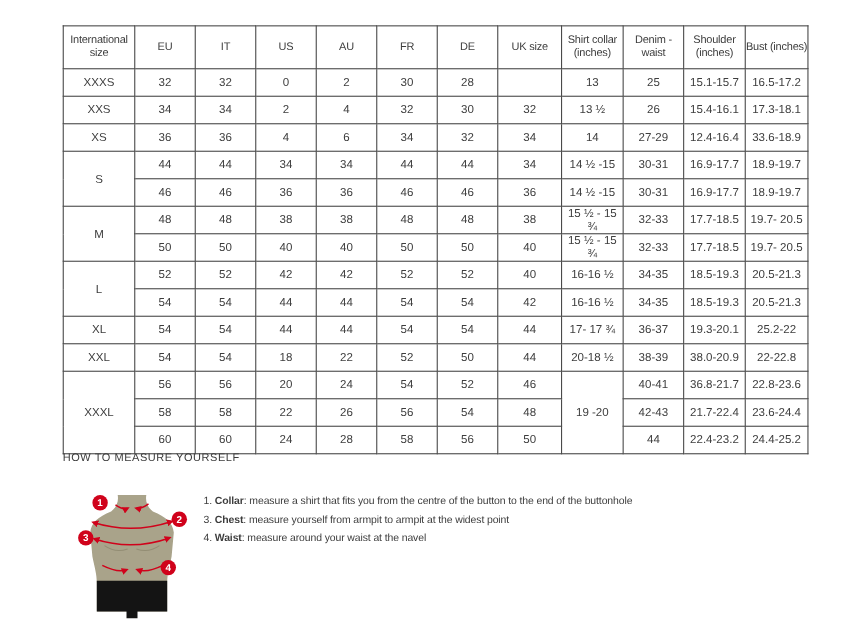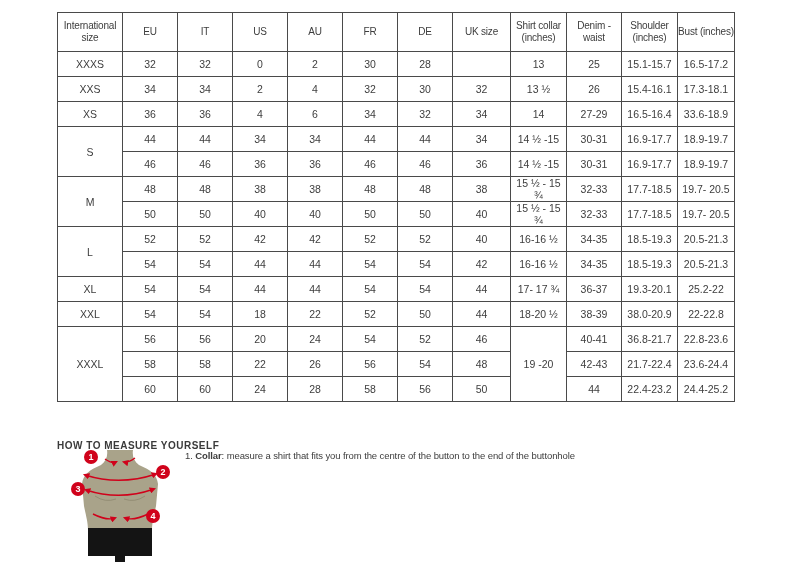--- a/index.html
+++ b/index.html
@@ -2,32 +2,32 @@
 <html><head>
 <meta charset="utf-8">
 <style>
   html,body{margin:0;padding:0;}
   body{
     width:787px;height:566px;position:relative;background:#ffffff;
     font-family:"Liberation Sans",sans-serif;color:#3d3d3d;overflow:hidden;
   }
   
   table.size-chart{
-    position:absolute;left:57px;top:12px;width:677px;
+    position:absolute;left:57px;top:23px;width:677px;
     border-collapse:collapse;table-layout:fixed;padding-left:12px;
   }
   table.size-chart th, table.size-chart td{
     border:1px solid #4a4a4a;text-align:center;vertical-align:middle;
     padding:0;white-space:pre-line;font-weight:400;color:#3d3d3d;
   }
   table.size-chart thead th{height:38px;font-size:10px;letter-spacing:-0.2px;line-height:1.25;}
   table.size-chart tbody td{height:24px;font-size:10.5px;}
   
   .measure-heading{
-    position:absolute;left:57px;top:440px;font-size:10px;font-weight:700;
+    position:absolute;left:57px;top:411px;font-size:10px;font-weight:400;
     letter-spacing:0.5px;color:#3a3a3a;
   }
   .measure-steps{
     position:absolute;left:185px;top:447px;font-size:9.5px;color:#3d3d3d;
     letter-spacing:-0.1px;
   }
   .measure-steps .step{line-height:17px;height:17px;white-space:nowrap;}
   .measure-steps .step-label{font-weight:700;}
   .figure-wrap{position:absolute;left:55px;top:444px;width:130px;height:122px;}
 </style>
@@ -102,21 +102,21 @@
         <td>XS</td>
         <td>36</td>
         <td>36</td>
         <td>4</td>
         <td>6</td>
         <td>34</td>
         <td>32</td>
         <td>34</td>
         <td>14</td>
         <td>27-29</td>
-        <td>16.5-16.4</td>
+        <td>12.4-16.4</td>
         <td>33.6-18.9</td>
       </tr>
       <tr>
         <td rowspan="2">S</td>
         <td>44</td>
         <td>44</td>
         <td>34</td>
         <td>34</td>
         <td>44</td>
         <td>44</td>
@@ -209,21 +209,21 @@
       </tr>
       <tr>
         <td>XXL</td>
         <td>54</td>
         <td>54</td>
         <td>18</td>
         <td>22</td>
         <td>52</td>
         <td>50</td>
         <td>44</td>
-        <td>18-20 ½</td>
+        <td>20-18 ½</td>
         <td>38-39</td>
         <td>38.0-20.9</td>
         <td>22-22.8</td>
       </tr>
       <tr>
         <td rowspan="3">XXXL</td>
         <td>56</td>
         <td>56</td>
         <td>20</td>
         <td>24</td>
@@ -305,13 +305,15 @@
       <g>
         <circle cx="98" cy="72" r="7" fill="#d0021b"></circle>
         <text x="98" y="75.2" fill="#ffffff">4</text>
       </g>
     </g>
   </svg>
 </div>
 
 <div class="measure-steps">
     <div class="step"><span>1. </span><span class="step-label">Collar</span><span>: measure a shirt that fits you from the centre of the button to the end of the buttonhole</span></div>
+    <div class="step"><span>3. </span><span class="step-label">Chest</span><span>: measure yourself from armpit to armpit at the widest point</span></div>
+    <div class="step"><span>4. </span><span class="step-label">Waist</span><span>: measure around your waist at the navel</span></div>
   </div>
 
 </body></html>

